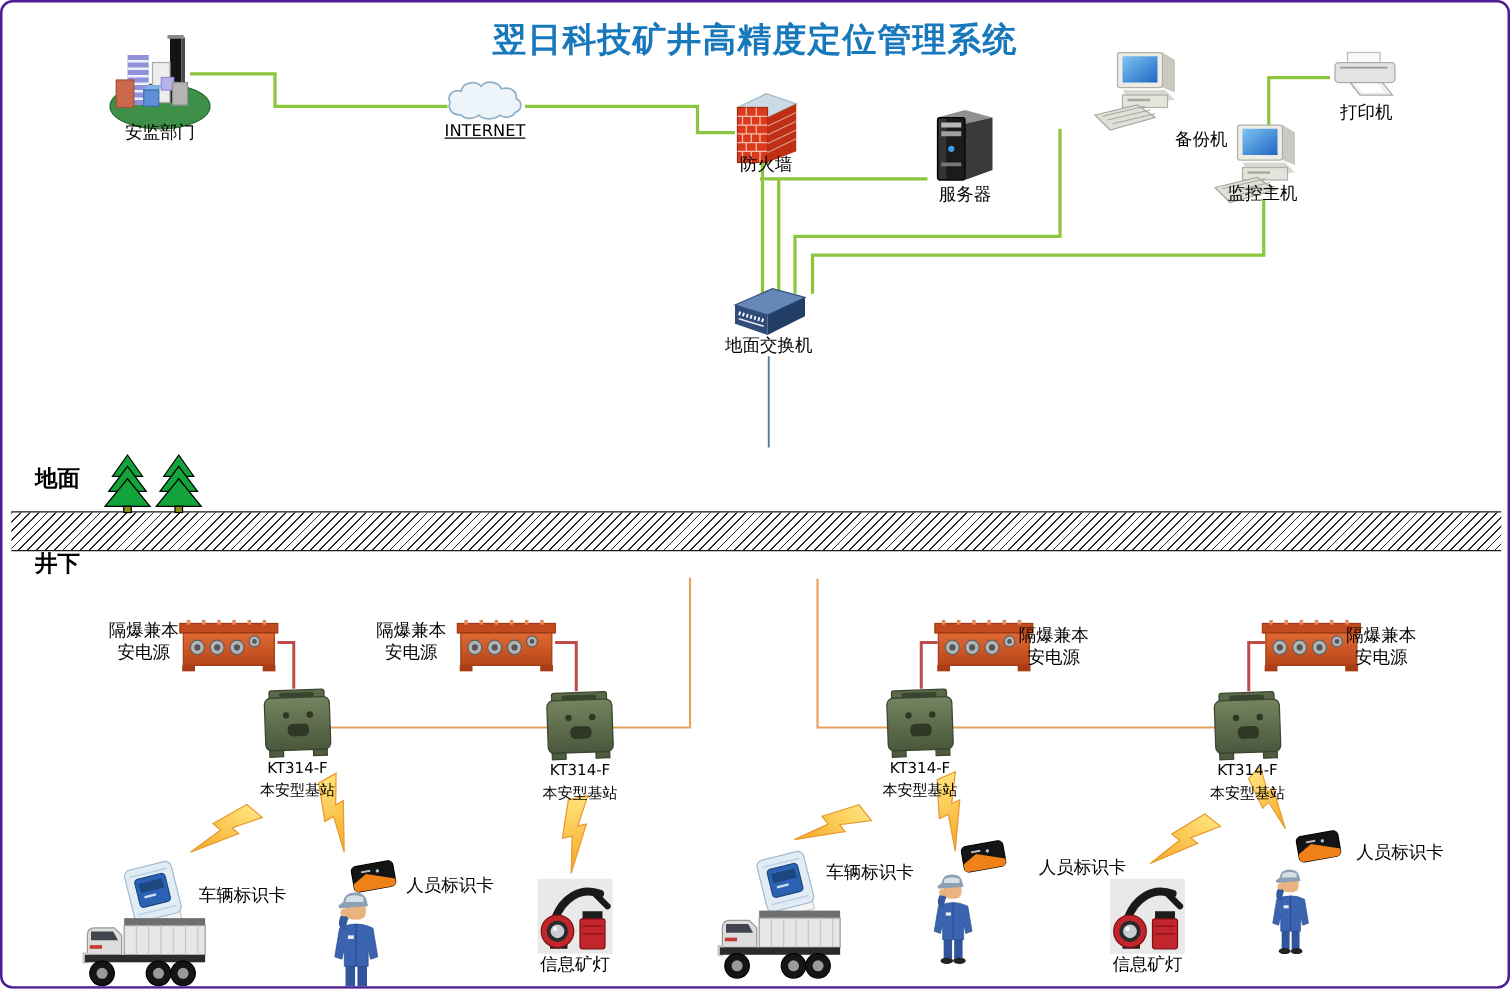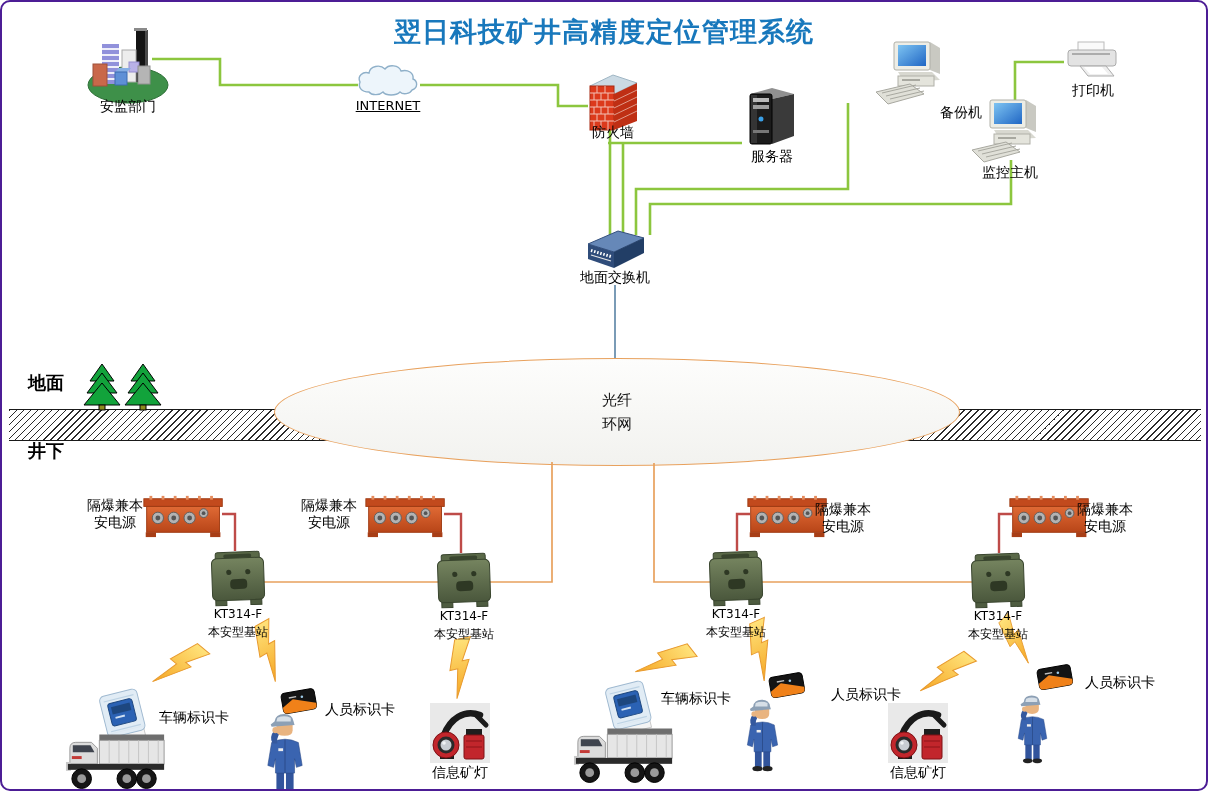--- a/index.html
+++ b/index.html
@@ -290,41 +290,37 @@
   <div class="lbl" style="left:928px;top:102px;width:62px">备份机</div>
 
   <svg class="ic" style="left:1062px;top:38px" width="58" height="40" viewBox="0 0 58 40">
       <use href="#ic-printer"></use>
     </svg>
   <div class="lbl" style="left:1066px;top:80px;width:50px">打印机</div>
 
   <svg class="ic" style="left:968px;top:96px" width="80" height="66" viewBox="0 0 80 66">
       <use href="#ic-computer"></use>
     </svg>
-  <div class="lbl" style="left:964px;top:162px;width:88px">监控主机</div>
+  <div class="lbl" style="left:964px;top:145px;width:88px">监控主机</div>
 
   <svg class="ic" style="left:578px;top:226px" width="70" height="42" viewBox="0 0 70 42">
       <use href="#ic-switch"></use>
     </svg>
   <div class="lbl" style="left:566px;top:267px;width:94px">地面交换机</div>
 
   <div id="ground-strip"></div>
   <svg class="ic" style="left:80px;top:361px" width="40" height="47" viewBox="0 0 40 47">
       <use href="#ic-tree"></use>
     </svg>
   <svg class="ic" style="left:121px;top:361px" width="40" height="47" viewBox="0 0 40 47">
       <use href="#ic-tree"></use>
     </svg>
   <div class="zone" style="left:26px;top:369px">地面</div>
   <div class="zone" style="left:26px;top:437px">井下</div>
 
-  <div id="ring">
-    <div>光纤</div>
-    <div>环网</div>
-  </div>
 
   <svg class="ic" style="left:140px;top:491px" width="84" height="46" viewBox="0 0 90 48" preserveAspectRatio="none">
       <use href="#ic-power"></use>
     </svg>
   <div class="lbl" style="left:82px;top:495px;width:62px">
     <span>隔爆兼本</span><br><span>安电源</span>
   </div>
   <svg class="ic" style="left:204px;top:548px" width="64" height="56" viewBox="0 0 64 56">
       <use href="#ic-bs"></use>
     </svg>

